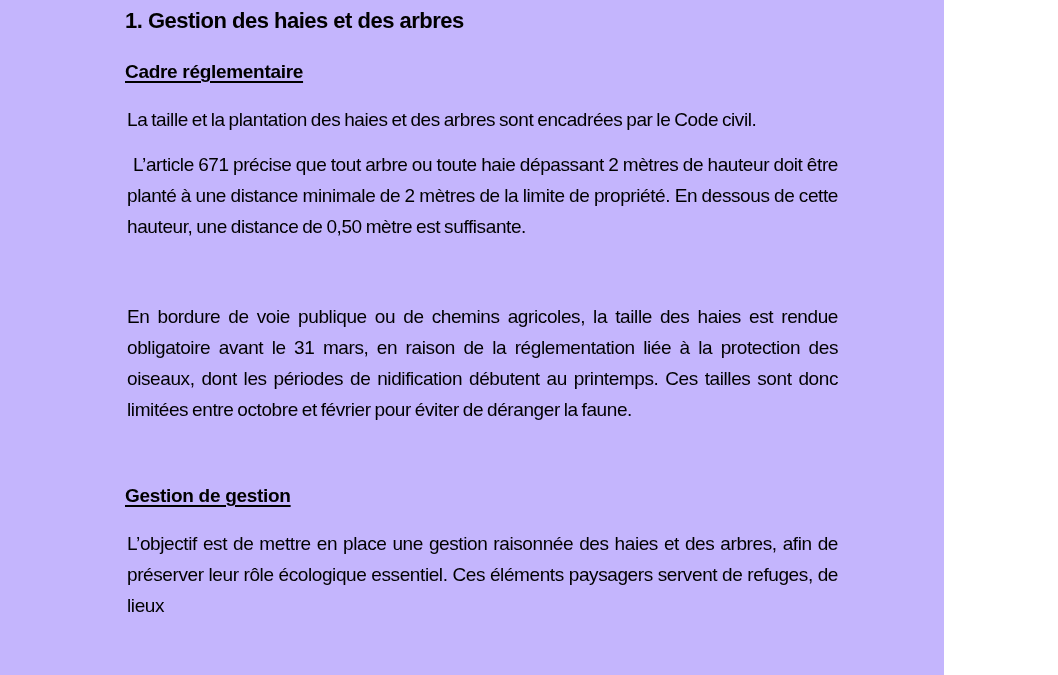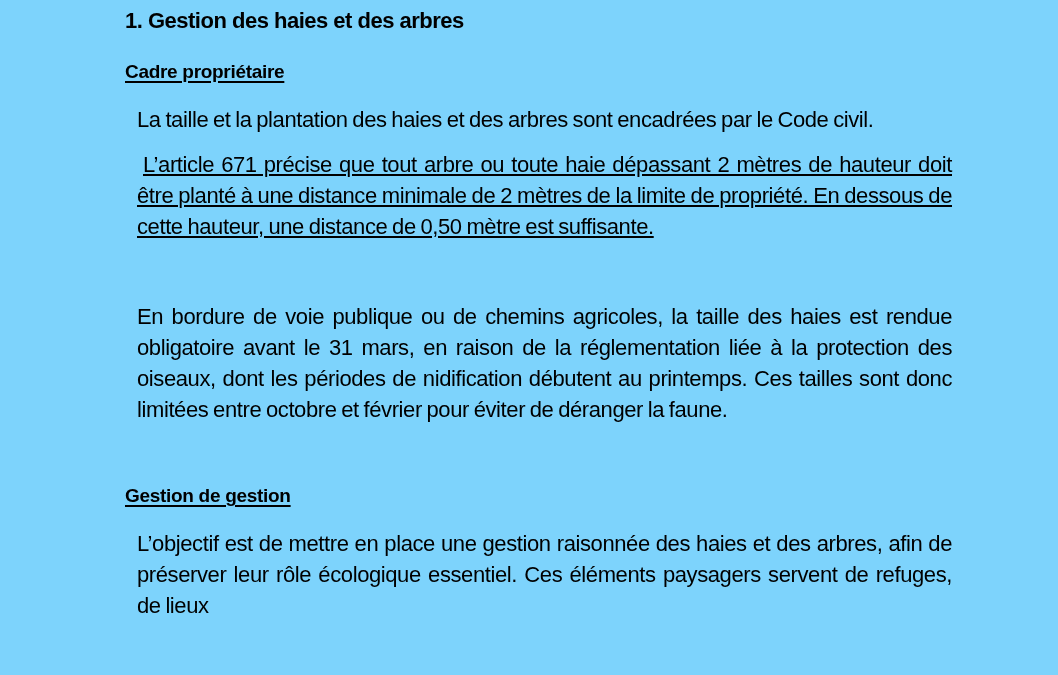--- a/index.html
+++ b/index.html
@@ -9,68 +9,67 @@
   }
   body {
     width: 1058px;
     height: 675px;
     overflow: hidden;
     font-family: "Liberation Sans", sans-serif;
     color: #000000;
   }
   .page {
     box-sizing: border-box;
-    width: 1058px;
+    width: 944px;
     height: 675px;
     padding: 8px 106px 0 125px;
-    background: #7dd3fc;
+    background: #c4b5fd;
     overflow: hidden;
   }
   h1.doc-title {
     font-size: 22px;
     font-weight: bold;
     line-height: 26px;
     letter-spacing: -0.5px;
     margin: 0 0 26px 0;
   }
   h2.section-heading {
     font-size: 19px;
     font-weight: bold;
     line-height: 24px;
     letter-spacing: -0.3px;
     text-decoration: underline;
     text-underline-offset: 3px;
     text-decoration-thickness: 2px;
     margin: 0 0 20px 0;
   }
   p.body-par {
-    font-size: 22px;
+    font-size: 19px;
     line-height: 31px;
     letter-spacing: -0.4px;
     word-spacing: -1px;
     text-align: justify;
-    margin: 0 0 14px 12px;
+    margin: 0 0 14px 2px;
   }
   p.indent {
     text-indent: 6px;
-    text-decoration: underline;
   }
   p.blank-line {
     height: 31px;
     margin: 0 0 14px 0;
   }
 </style>
 </head>
 <body>
 
 <div class="page">
 
   <h1 class="doc-title">1. Gestion des haies et des arbres</h1>
 
-  <h2 class="section-heading">Cadre propriétaire</h2>
+  <h2 class="section-heading">Cadre réglementaire</h2>
 
   <p class="body-par">La taille et la plantation des haies et des arbres sont encadrées par le Code civil.</p>
 
   <p class="body-par indent">L’article 671 précise que tout arbre ou toute haie dépassant 2 mètres de hauteur doit être planté à une distance minimale de 2 mètres de la limite de propriété. En dessous de cette hauteur, une distance de 0,50 mètre est suffisante.</p>
 
 
   <p class="blank-line"></p>
 
   <p class="body-par">En bordure de voie publique ou de chemins agricoles, la taille des haies est rendue obligatoire avant le 31 mars, en raison de la réglementation liée à la protection des oiseaux, dont les périodes de nidification débutent au printemps. Ces tailles sont donc limitées entre octobre et février pour éviter de déranger la faune.</p>
 

